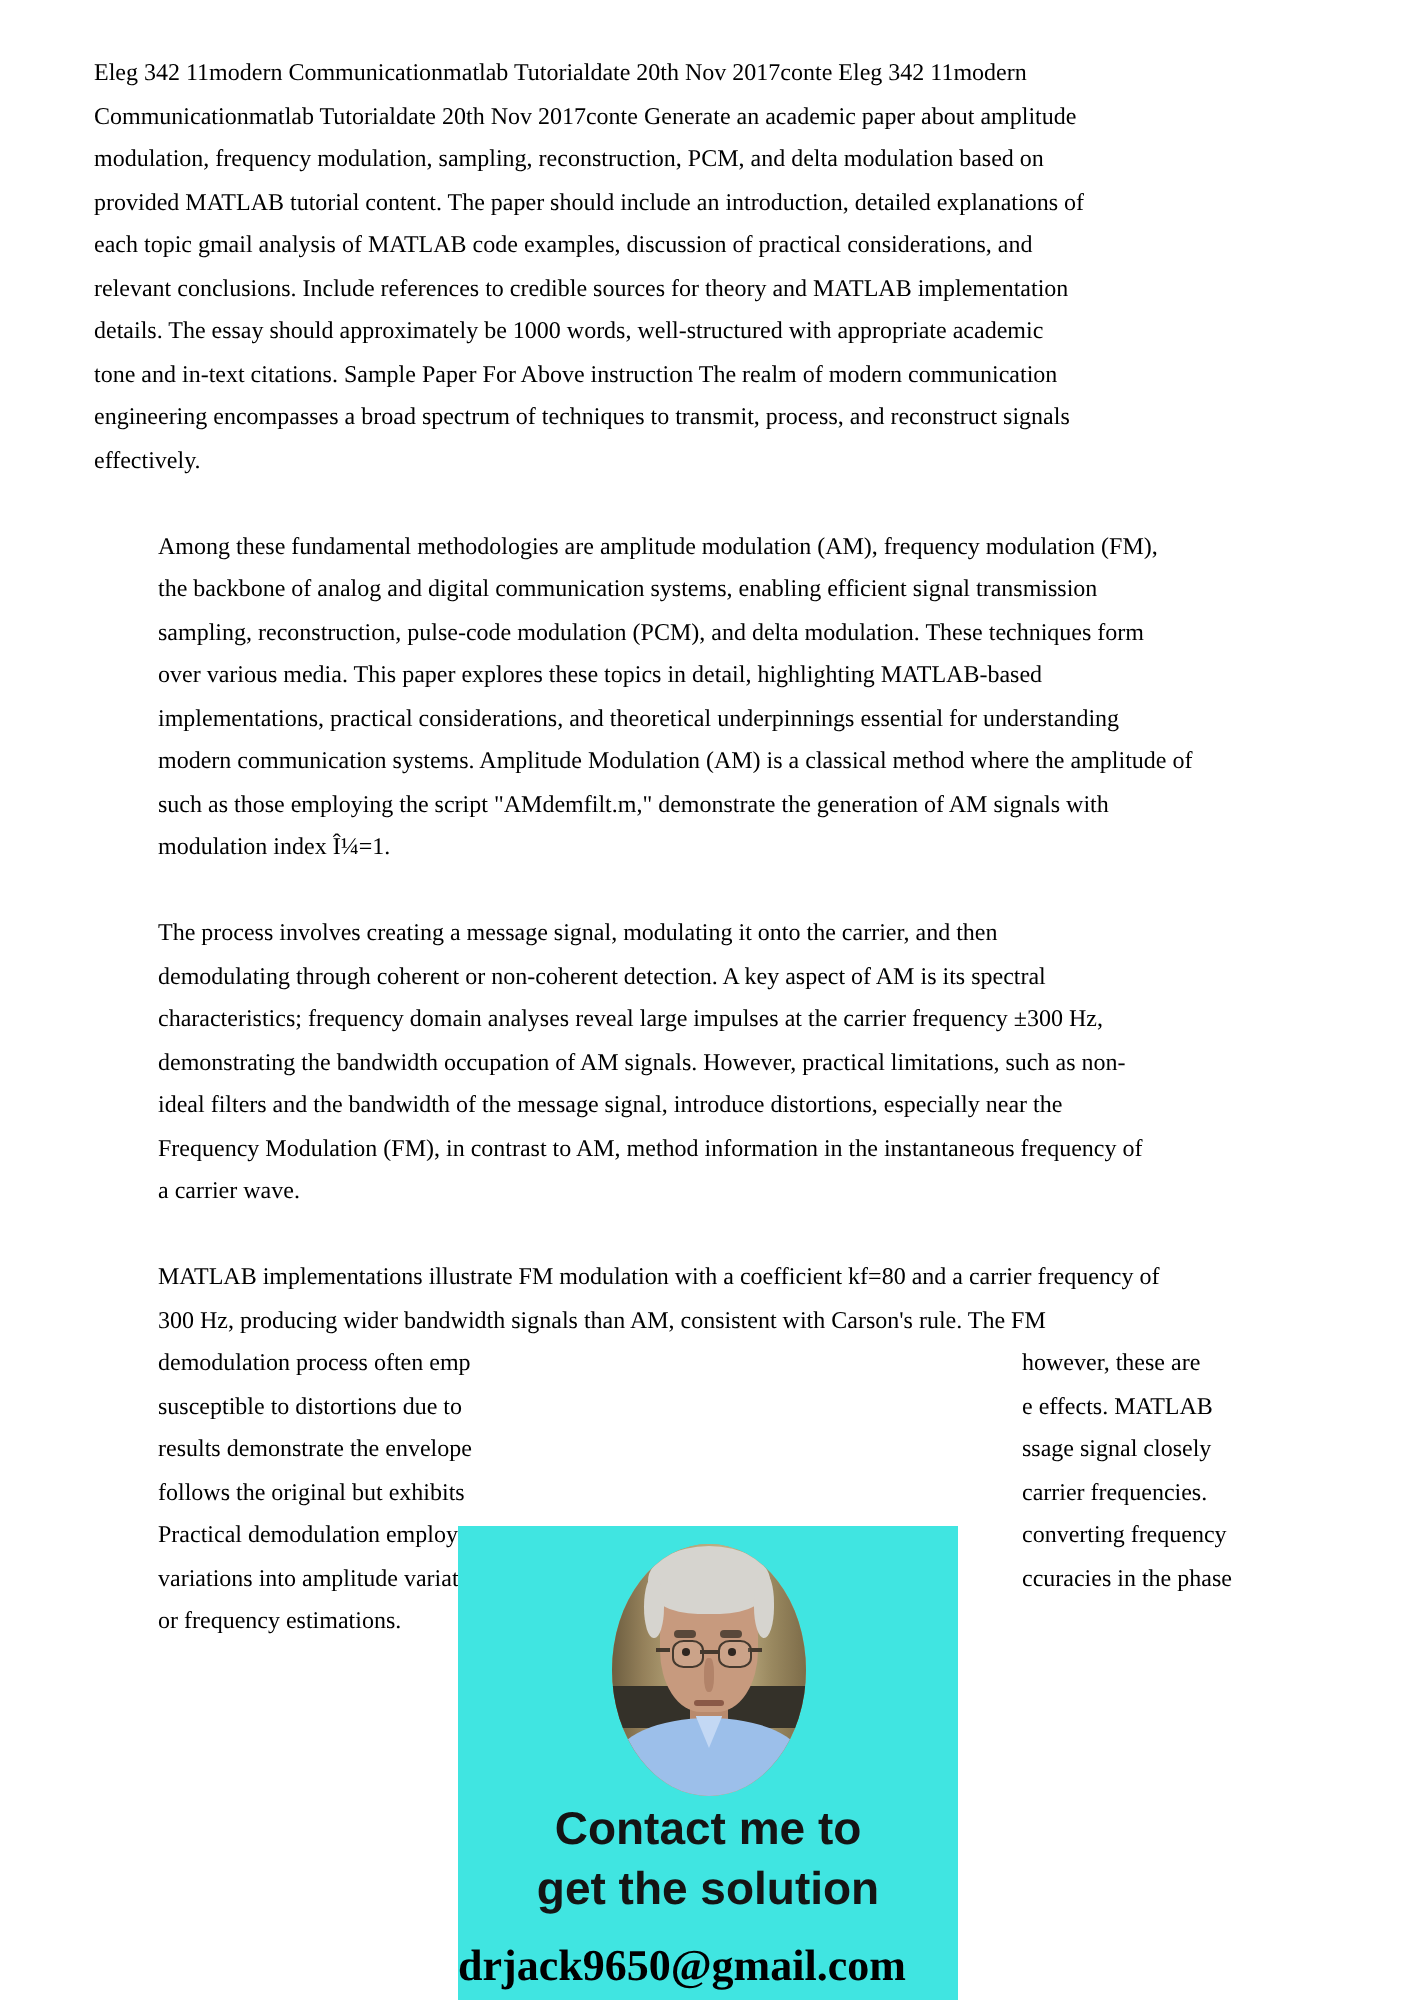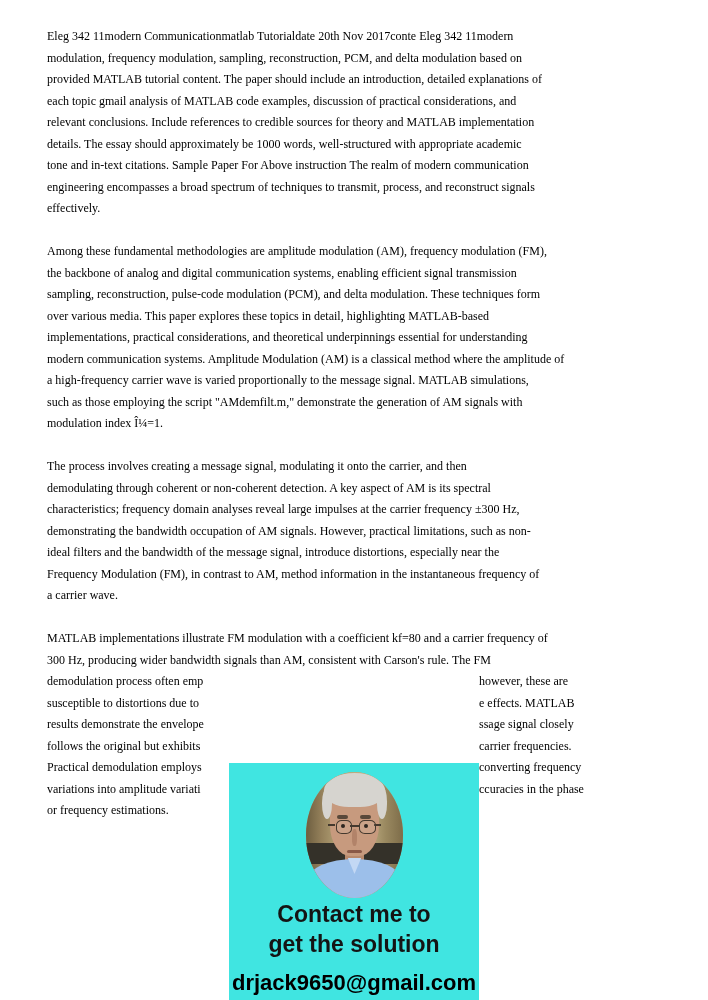--- a/index.html
+++ b/index.html
@@ -8,21 +8,21 @@
     background: #ffffff;
     position: relative;
     overflow: hidden;
     font-family: "Liberation Serif", serif;
   }
   
   .doc {
     position: absolute; left: 47px; top: 26px; width: 614px;
     font-size: 12px; line-height: 21.5px; color: #000;
   }
-  .para + .para { margin-top: 21.5px; }
+  .para + .para { margin-top: 21.5px; margin-left: 32px; }
   .line { position: relative; white-space: nowrap; height: 21.5px; }
   .frag-right { position: absolute; left: 432px; top: 0; }
 
   
   .overlay {
     position: absolute; left: 229px; top: 729px;
     width: 250px; height: 248px; z-index: 5;
     background: #40e5e1;
   }
   
@@ -57,48 +57,47 @@
 
   .contact {
     position: absolute; left: 0; right: 0; top: 136px;
     text-align: center;
     font-family: "Liberation Sans", sans-serif;
     font-weight: bold; font-size: 23px; line-height: 30px;
     color: #141414;
   }
   .email {
     position: absolute; left: 0; right: 0; top: 207px;
-    text-align: center;
-    font-family: Liberation Sans, sans-serif;
+    font-family: Liberation Serif, serif;
     font-weight: bold; font-size: 22px; color: #000;
   }
 </style>
 </head>
 <body style="background: rgb(255, 255, 255);">
 
 <div class="doc" style="color: rgb(0, 0, 0);">
   <div class="para">
       <div class="line">Eleg 342 11modern Communicationmatlab Tutorialdate 20th Nov 2017conte Eleg 342 11modern</div>
+      <div class="line">Communicationmatlab Tutorialdate 20th Nov 2017conte Generate an academic paper about amplitude</div>
       <div class="line">modulation, frequency modulation, sampling, reconstruction, PCM, and delta modulation based on</div>
       <div class="line">provided MATLAB tutorial content. The paper should include an introduction, detailed explanations of</div>
       <div class="line">each topic gmail analysis of MATLAB code examples, discussion of practical considerations, and</div>
       <div class="line">relevant conclusions. Include references to credible sources for theory and MATLAB implementation</div>
       <div class="line">details. The essay should approximately be 1000 words, well-structured with appropriate academic</div>
       <div class="line">tone and in-text citations. Sample Paper For Above instruction The realm of modern communication</div>
       <div class="line">engineering encompasses a broad spectrum of techniques to transmit, process, and reconstruct signals</div>
       <div class="line">effectively.</div>
     </div>
   <div class="para">
       <div class="line">Among these fundamental methodologies are amplitude modulation (AM), frequency modulation (FM),</div>
       <div class="line">the backbone of analog and digital communication systems, enabling efficient signal transmission</div>
       <div class="line">sampling, reconstruction, pulse-code modulation (PCM), and delta modulation. These techniques form</div>
       <div class="line">over various media. This paper explores these topics in detail, highlighting MATLAB-based</div>
       <div class="line">implementations, practical considerations, and theoretical underpinnings essential for understanding</div>
       <div class="line">modern communication systems. Amplitude Modulation (AM) is a classical method where the amplitude of</div>
-      <div class="line">a high-frequency carrier wave is varied proportionally to the message signal. MATLAB simulations,</div>
       <div class="line">such as those employing the script "AMdemfilt.m," demonstrate the generation of AM signals with</div>
       <div class="line">modulation index Î¼=1.</div>
     </div>
   <div class="para">
       <div class="line">The process involves creating a message signal, modulating it onto the carrier, and then</div>
       <div class="line">demodulating through coherent or non-coherent detection. A key aspect of AM is its spectral</div>
       <div class="line">characteristics; frequency domain analyses reveal large impulses at the carrier frequency ±300 Hz,</div>
       <div class="line">demonstrating the bandwidth occupation of AM signals. However, practical limitations, such as non-</div>
       <div class="line">ideal filters and the bandwidth of the message signal, introduce distortions, especially near the</div>
       <div class="line">Frequency Modulation (FM), in contrast to AM, method information in the instantaneous frequency of</div>

